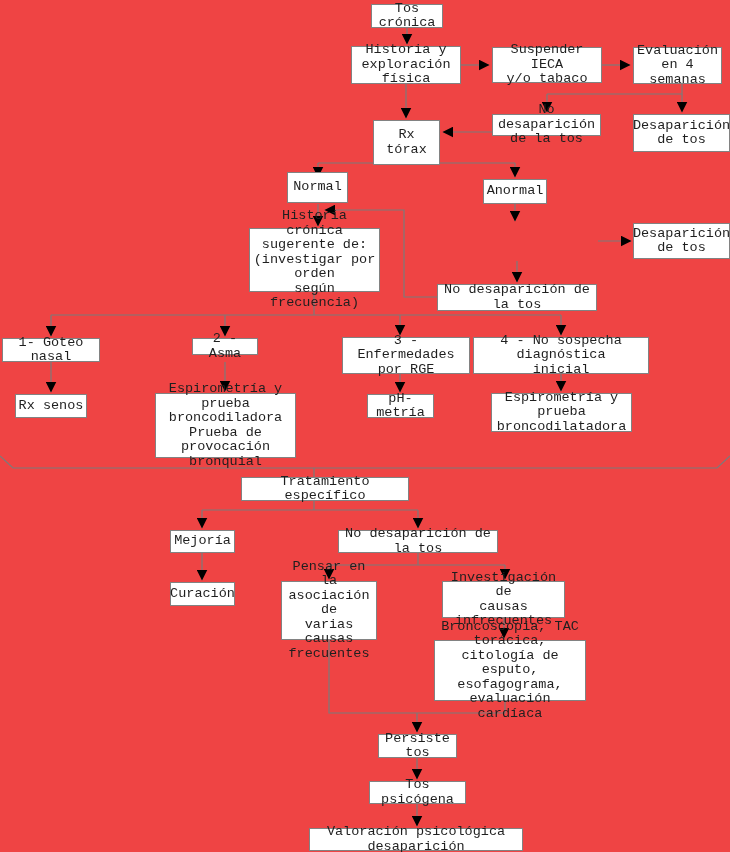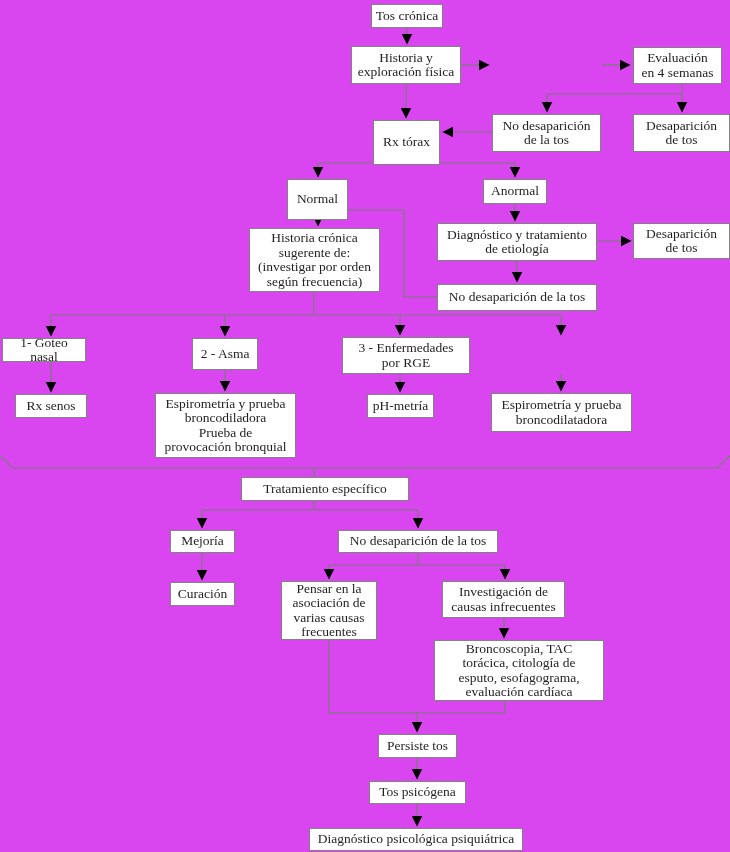--- a/index.html
+++ b/index.html
@@ -1,20 +1,20 @@
 <!DOCTYPE html>
 <html><head>
 <meta charset="utf-8">
 <style>
   html,body{margin:0;padding:0;background:#ffffff;}
   #canvas{
     position:relative;
     width:730px;height:852px;
-    background:#d946ef;
-    font-family:Liberation Serif, serif;
+    background:#ef4444;
+    font-family:Liberation Mono, monospace;
     overflow:hidden;
   }
   #connectors{position:absolute;left:0;top:0;z-index:0;}
   .c{stroke:#7b7b7b;stroke-width:1.2;fill:none;}
   .a{marker-end:url(#ah);}
   .node{
     position:absolute;
     box-sizing:border-box;
     background:#ffffff;
     border:1px solid #828282;
@@ -81,61 +81,63 @@
     <line class="c a" x1="505" y1="565" x2="505" y2="579"></line>
     <line class="c a" x1="504" y1="618" x2="504" y2="638"></line>
     <line class="c a" x1="417" y1="713" x2="417" y2="732"></line>
     <line class="c a" x1="417" y1="758" x2="417" y2="779"></line>
     <line class="c a" x1="417" y1="804" x2="417" y2="826"></line>
   </svg>
 
   <div class="node" style="left:371px;top:4px;width:72px;height:24px">Tos crónica</div>
   <div class="node" style="left:351px;top:46px;width:110px;height:38px">Historia y
 exploración física</div>
+  <div class="node" style="left:492px;top:47px;width:110px;height:36px">Suspender IECA
+y/o tabaco</div>
   <div class="node" style="left:633px;top:47px;width:89px;height:37px">Evaluación
 en 4 semanas</div>
   <div class="node" style="left:373px;top:120px;width:67px;height:45px">Rx tórax</div>
-  <div class="node" style="left:492px;top:114px;width:109px;height:38px">No desaparición
+  <div class="node" style="left:492px;top:114px;width:109px;height:22px">No desaparición
 de la tos</div>
   <div class="node" style="left:633px;top:114px;width:97px;height:38px">Desaparición
 de tos</div>
-  <div class="node" style="left:287px;top:179px;width:61px;height:41px">Normal</div>
+  <div class="node" style="left:287px;top:172px;width:61px;height:31px">Normal</div>
   <div class="node" style="left:483px;top:179px;width:64px;height:25px">Anormal</div>
   <div class="node" style="left:249px;top:228px;width:131px;height:64px">Historia crónica
 sugerente de:
 (investigar por orden
 según frecuencia)</div>
-  <div class="node" style="left:437px;top:223px;width:160px;height:38px">Diagnóstico y tratamiento
-de etiología</div>
   <div class="node" style="left:633px;top:223px;width:97px;height:36px">Desaparición
 de tos</div>
   <div class="node" style="left:437px;top:284px;width:160px;height:27px">No desaparición de la tos</div>
-  <div class="node" style="left:2px;top:338px;width:84px;height:24px">1- Goteo nasal</div>
-  <div class="node" style="left:192px;top:338px;width:66px;height:32px">2 - Asma</div>
+  <div class="node" style="left:2px;top:338px;width:98px;height:24px">1- Goteo nasal</div>
+  <div class="node" style="left:192px;top:338px;width:66px;height:17px">2 - Asma</div>
   <div class="node" style="left:342px;top:337px;width:128px;height:37px">3 - Enfermedades
 por RGE</div>
+  <div class="node" style="left:473px;top:337px;width:176px;height:37px">4 - No sospecha diagnóstica
+inicial</div>
   <div class="node" style="left:15px;top:394px;width:72px;height:24px">Rx senos</div>
   <div class="node" style="left:155px;top:393px;width:141px;height:65px">Espirometría y prueba
 broncodiladora
 Prueba de
 provocación bronquial</div>
   <div class="node" style="left:367px;top:394px;width:67px;height:24px">pH-metría</div>
   <div class="node" style="left:491px;top:393px;width:141px;height:39px">Espirometría y prueba
 broncodilatadora</div>
   <div class="node" style="left:241px;top:477px;width:168px;height:24px">Tratamiento específico</div>
   <div class="node" style="left:170px;top:530px;width:65px;height:23px">Mejoría</div>
   <div class="node" style="left:338px;top:530px;width:160px;height:23px">No desaparición de la tos</div>
   <div class="node" style="left:170px;top:582px;width:65px;height:24px">Curación</div>
   <div class="node" style="left:442px;top:581px;width:123px;height:37px">Investigación de
 causas infrecuentes</div>
   <div class="node" style="left:281px;top:581px;width:96px;height:59px">Pensar en la
 asociación de
 varias causas
 frecuentes</div>
-  <div class="node" style="left:434px;top:640px;width:170px;height:61px">Broncoscopia, TAC
+  <div class="node" style="left:434px;top:640px;width:152px;height:61px">Broncoscopia, TAC
 torácica, citología de
 esputo, esofagograma,
 evaluación cardíaca</div>
   <div class="node" style="left:378px;top:734px;width:79px;height:24px">Persiste tos</div>
   <div class="node" style="left:369px;top:781px;width:97px;height:23px">Tos psicógena</div>
-  <div class="node" style="left:309px;top:828px;width:214px;height:23px">Diagnóstico psicológica psiquiátrica</div>
+  <div class="node" style="left:309px;top:828px;width:214px;height:23px">Valoración psicológica desaparición</div>
 
 </div>
 
 </body></html>

